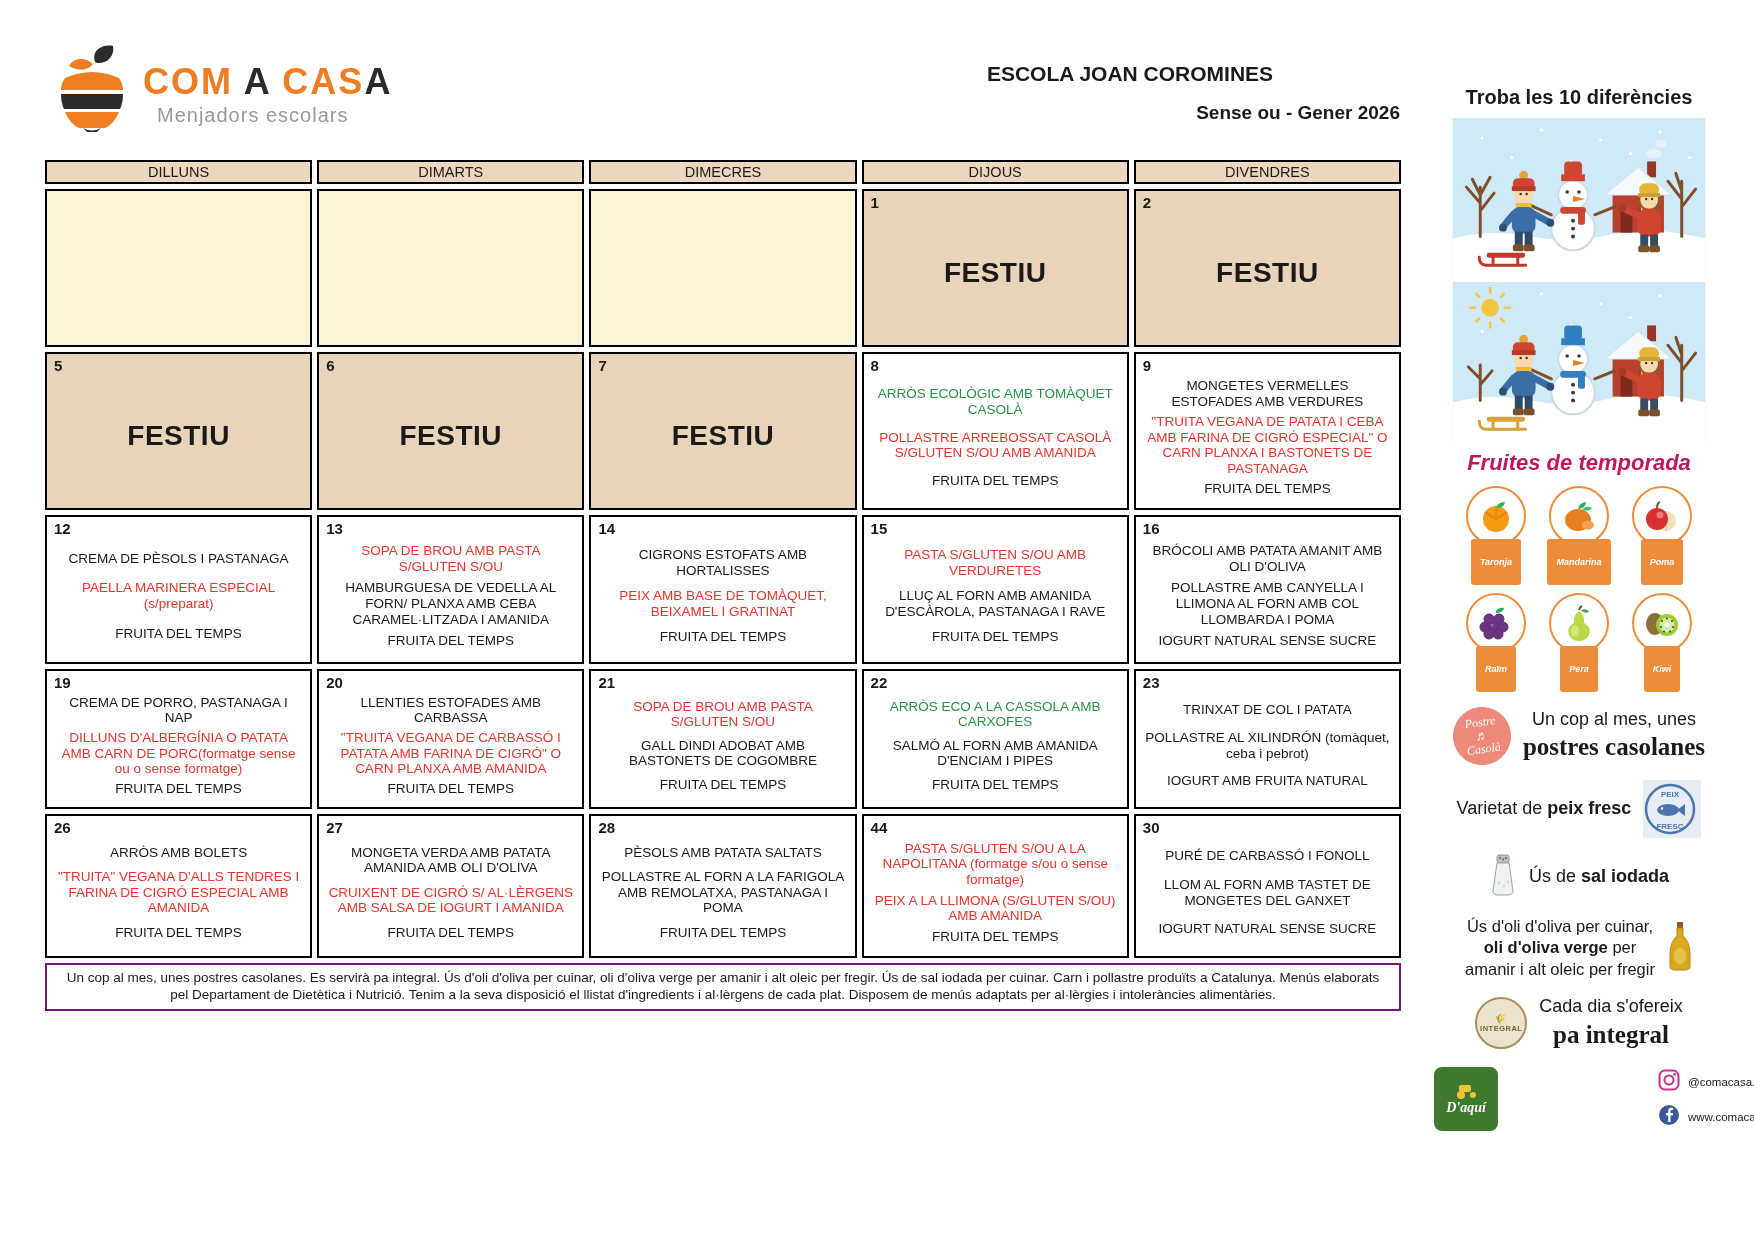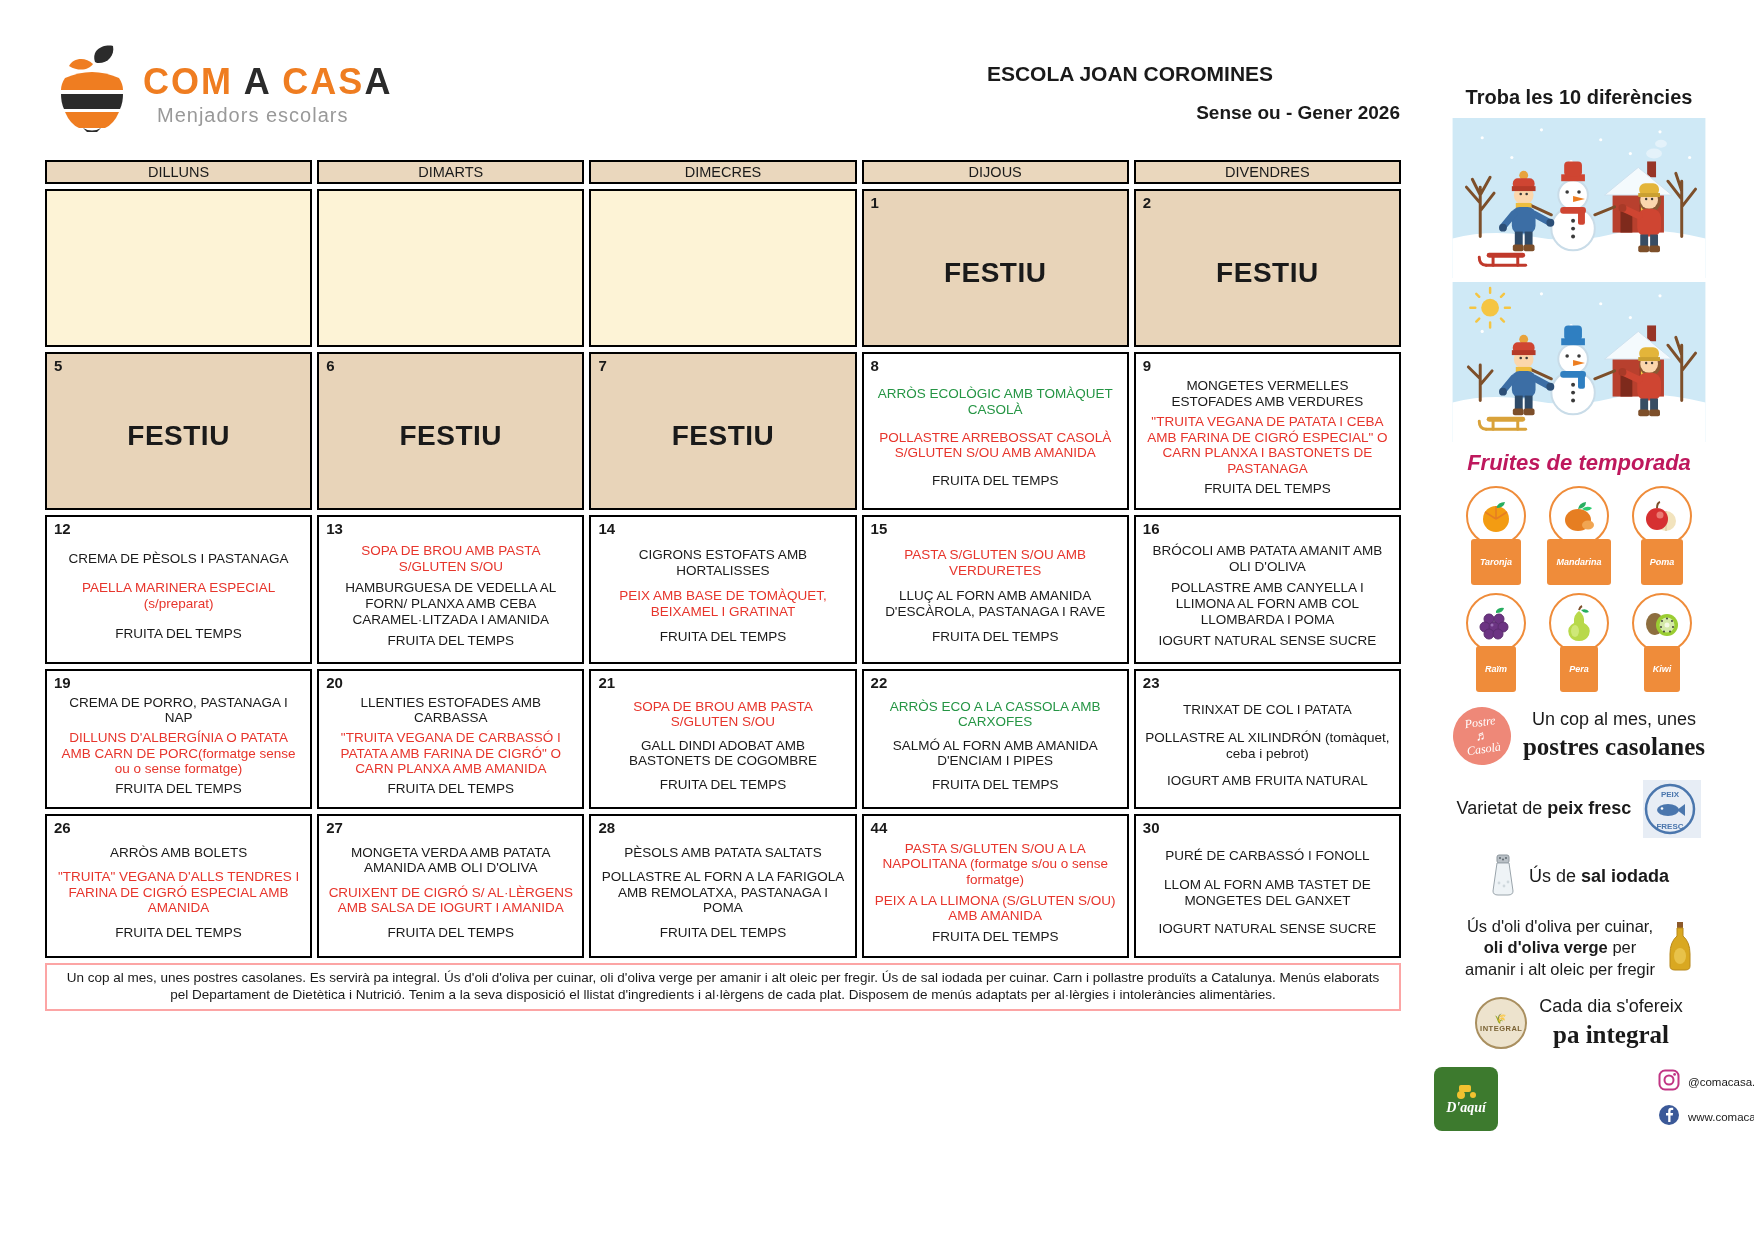--- a/index.html
+++ b/index.html
@@ -23,21 +23,21 @@
             grid-template-rows:158px 158px 149px 140px 144px;gap:5px;}
   .cell{border:2px solid #000;background:#fff;display:flex;flex-direction:column;overflow:hidden;}
   .cell.empty{background:#fdf3d6;}
   .cell.festiu{background:#e8d4b9;}
   .daynum{font-weight:bold;font-size:15px;padding:3px 7px 0;}
   .festiu-label{flex:1;display:flex;align-items:center;justify-content:center;
                 font-size:28px;font-weight:bold;letter-spacing:.5px;padding-bottom:10px;}
   .lines{flex:1;display:flex;flex-direction:column;justify-content:space-evenly;padding:0 9px 7px;}
   .line{text-align:center;font-size:13.5px;line-height:1.17;}
   .c-red{color:#e7352c;} .c-green{color:#259544;} .c-black{color:#1a1a1a;}
-  .cal-footer{margin-top:5px;border:2px solid #fca5a5;padding:5px 12px;text-align:center;
+  .cal-footer{margin-top:5px;border:2px solid #701a75;padding:5px 12px;text-align:center;
               font-size:13.5px;line-height:1.25;}
   
   .sidebar{position:absolute;left:1434px;top:86px;width:290px;display:flex;flex-direction:column;align-items:center;}
   .puzzle-title{font-size:20px;font-weight:bold;margin-bottom:9px;}
   .scene{width:256px;height:160px;display:block;}
   .scene+.scene{margin-top:4px;}
   .scene1{--hat:#cf4532;--sled:#c0392b;} .scene2{--hat:#2f7fc1;--sled:#d9a23a;}
   .scene1 .sun{display:none;} .scene2 .smoke{display:none;}
   .fruits-title{margin-top:8px;color:#be185d;font-size:22px;font-style:italic;font-weight:bold;}
   .fruit-grid{margin-top:10px;display:grid;grid-template-columns:repeat(3,1fr);gap:8px 20px;}

